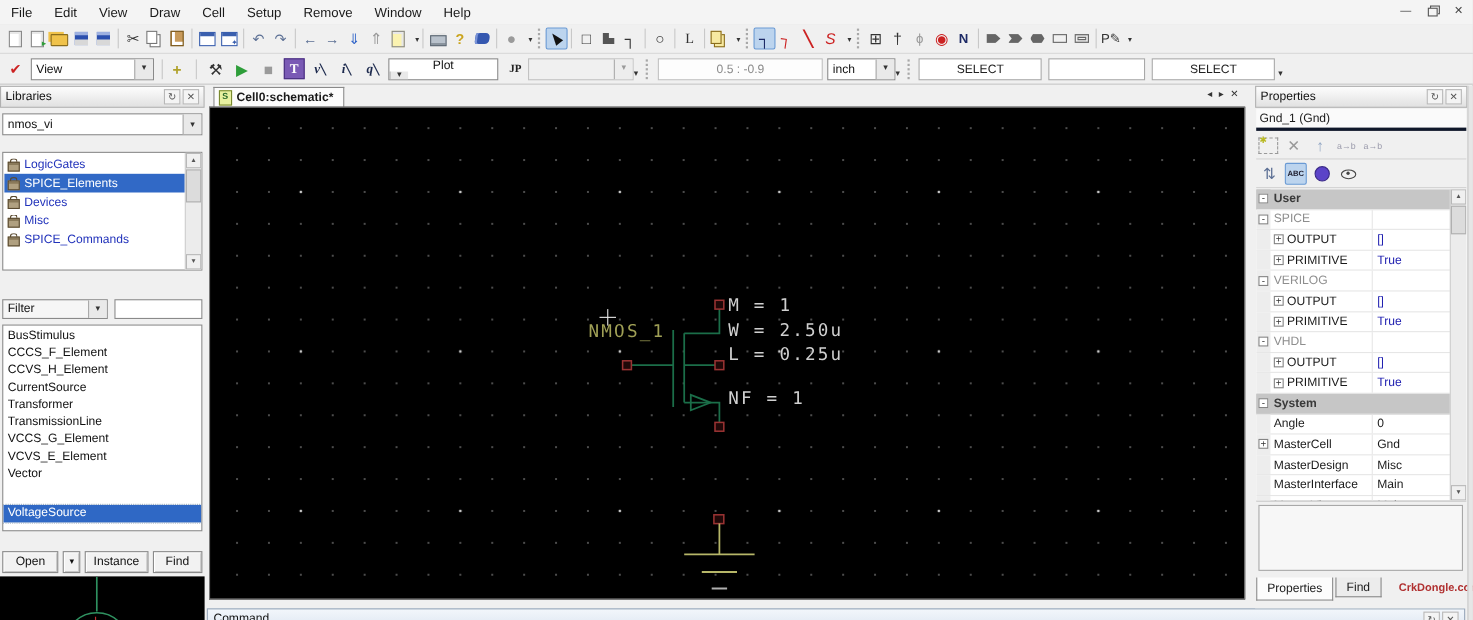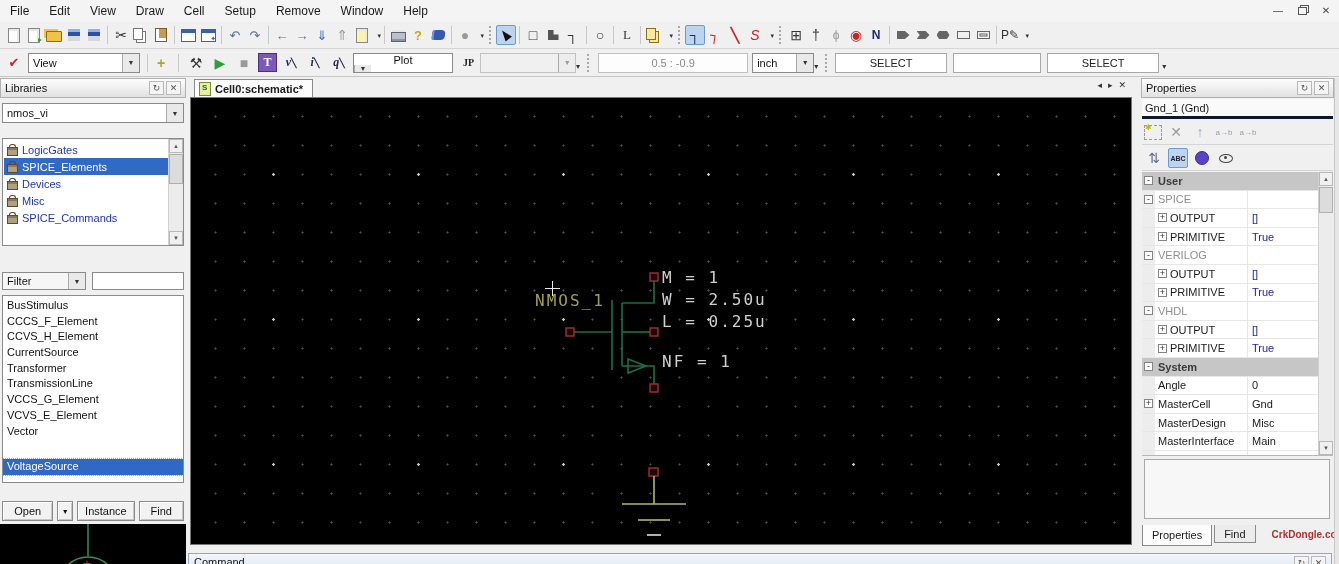--- a/index.html
+++ b/index.html
@@ -115,21 +115,21 @@
            border:1px solid #5a4a30;box-shadow:inset 0 2px 0 #8a7a5a;}
   .ic-lib::after{content:"";position:absolute;left:2px;top:0;width:5px;height:3px;border:1px solid #5a4a30;
            border-bottom:none;border-radius:3px 3px 0 0;}
   .vscroll{position:absolute;right:0;top:0;bottom:0;width:14px;background:#ececec;border-left:1px solid #d0d0d0;}
   .varrow{position:absolute;left:0;width:14px;height:14px;background:#f0f0f0;border:1px solid #b8b8b8;
           box-sizing:border-box;display:flex;align-items:center;justify-content:center;font-size:6px;color:#555;}
   .vthumb{position:absolute;left:0;width:14px;background:#dcdcdc;border:1px solid #b0b0b0;box-sizing:border-box;}
   #libbtnrow{position:absolute;left:2px;top:170px;width:182px;display:flex;gap:6px;}
   #libbtnrow .btn{width:88px;height:20px;}
   #filterrow{position:absolute;left:2px;top:194px;width:182px;display:flex;gap:6px;}
-  #filterrow .combo{width:84px;height:18px;background:#f6f6f6;}
+  #filterrow .combo{width:96px;height:18px;background:#f6f6f6;}
   #filterrow .field{flex:1;height:18px;background:#fff;border:1px solid #8a8a8a;box-sizing:border-box;}
   #celllist{position:absolute;left:2px;top:217px;width:182px;height:188px;background:#fff;
             border:1px solid #8a8a8a;box-sizing:border-box;overflow:hidden;padding-top:2px;}
   .crow{height:15.7px;line-height:15.7px;padding-left:4px;color:#111;white-space:nowrap;}
   .crow.selected{background:#2f68c5;color:#fff;outline:1px dotted #9ab;margin-top:20px;}
   #openrow{position:absolute;left:2px;top:423px;width:182px;display:flex;gap:4px;align-items:center;}
   #openrow .btn{height:20px;}
   #btn-open{width:52px;} #btn-open-drop{width:16px;font-size:7px;} #btn-instance{width:58px;} #btn-find{width:46px;}
   #preview{position:absolute;left:0;top:446px;width:186px;height:40px;background:#000;overflow:hidden;}
   

